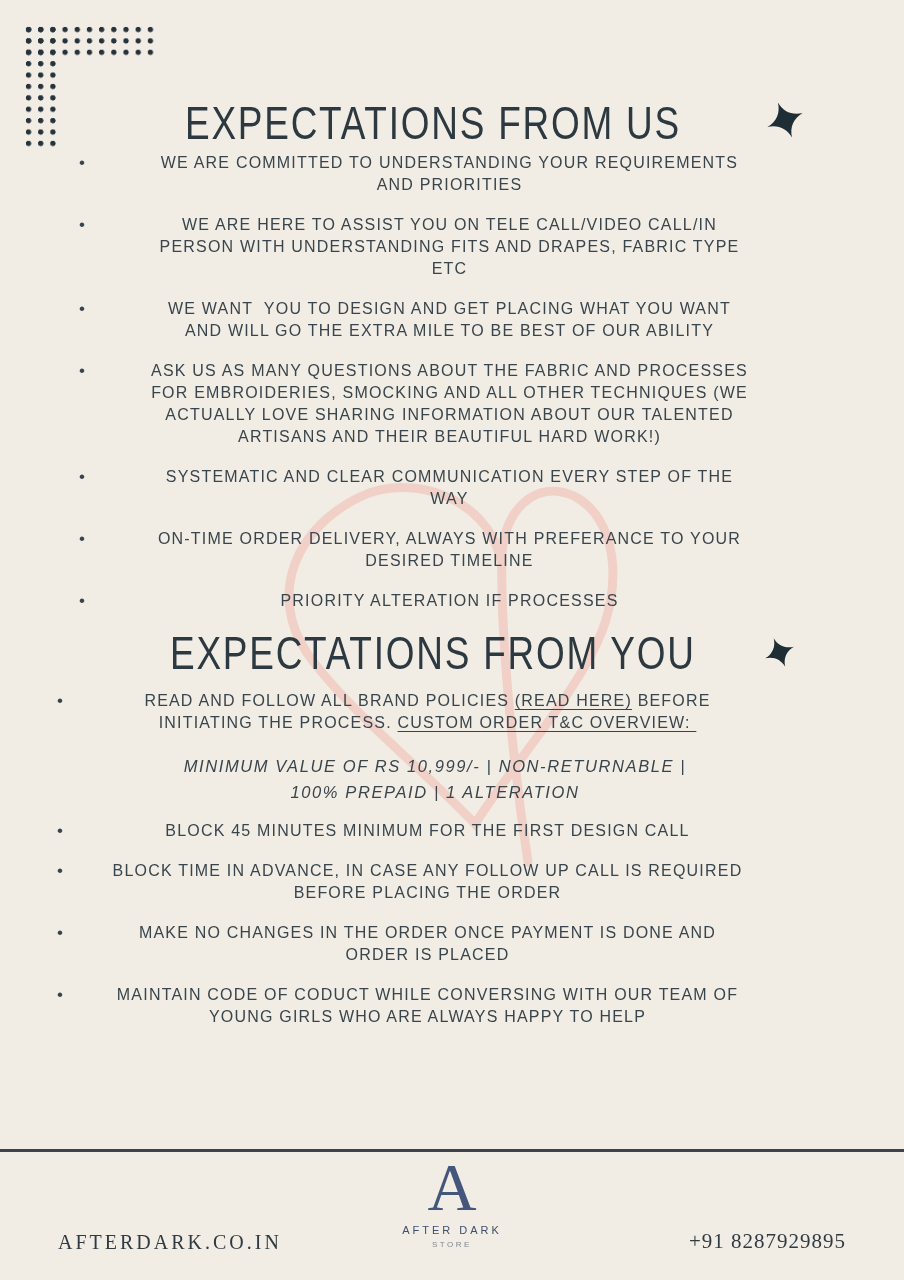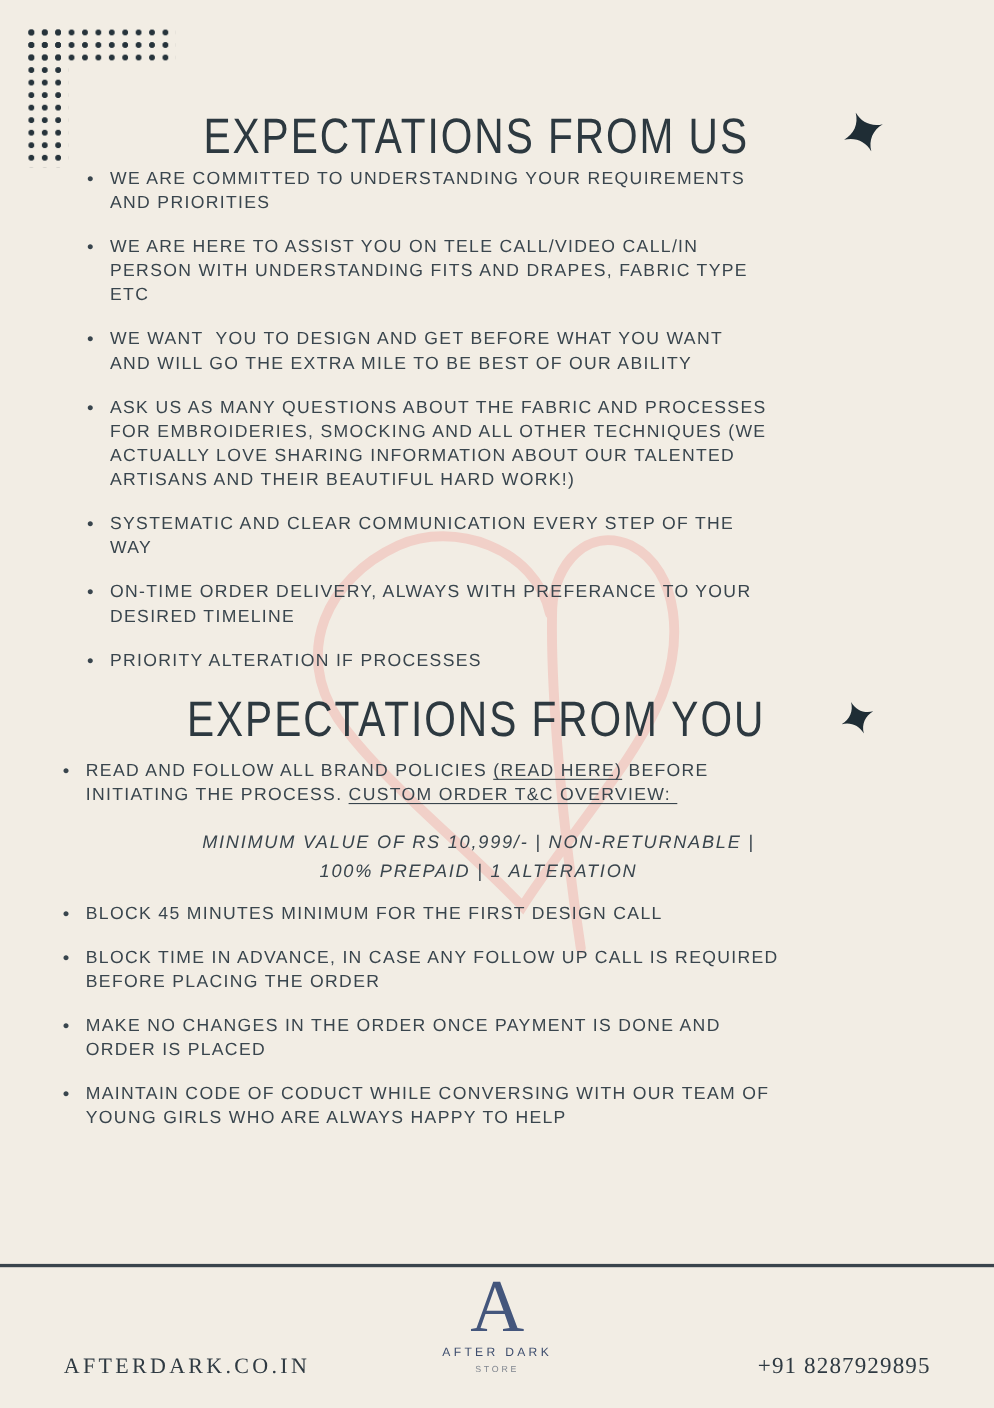--- a/index.html
+++ b/index.html
@@ -36,21 +36,21 @@
   .star-us  { left:766px; top:101px; width:38px; height:38px; transform:rotate(-22deg); }
   .star-you { left:764px; top:637px; width:31px; height:31px; transform:rotate(-22deg); }
 
   
   ul.list { position:absolute; margin:0; padding:0; list-style:none; width:720px; }
   .list-us   { left:79px; top:152px; }
   .list-policy { left:57px; top:690px; }
   .list-you  { left:57px; top:820px; }
   ul.list li {
     position:relative; padding-left:21px; margin:0 0 18px 0;
-    font-size:16px; line-height:22px; letter-spacing:1.2px; color:#39454d;
+    font-size:16px; line-height:22px; letter-spacing:1.2px; color:#39454d;text-align:center;
   }
   .list-you li { margin-bottom:22px; }
   ul.list li::before {
     content:"\2022"; position:absolute; left:0; top:0;
     font-size:17px; color:#39454d;
   }
   .li-text { white-space:pre-wrap; }
   .inline-link { text-decoration:underline; text-underline-offset:3px; white-space:pre-wrap; }
 
   
@@ -109,21 +109,21 @@
     <svg class="star star-us" viewBox="0 0 40 40">
       <path d="M20 0 C21.5 11 29 18.5 40 20 C29 21.5 21.5 29 20 40 C18.5 29 11 21.5 0 20 C11 18.5 18.5 11 20 0 Z" fill="#1f2d35"></path>
     </svg>
 
     <ul class="list list-us">
       <li><span class="li-text">WE ARE COMMITTED TO UNDERSTANDING YOUR REQUIREMENTS
 AND PRIORITIES</span></li>
       <li><span class="li-text">WE ARE HERE TO ASSIST YOU ON TELE CALL/VIDEO CALL/IN
 PERSON WITH UNDERSTANDING FITS AND DRAPES, FABRIC TYPE
 ETC</span></li>
-      <li><span class="li-text">WE WANT  YOU TO DESIGN AND GET BEFORE WHAT YOU WANT
+      <li><span class="li-text">WE WANT  YOU TO DESIGN AND GET PLACING WHAT YOU WANT
 AND WILL GO THE EXTRA MILE TO BE BEST OF OUR ABILITY</span></li>
       <li><span class="li-text">ASK US AS MANY QUESTIONS ABOUT THE FABRIC AND PROCESSES
 FOR EMBROIDERIES, SMOCKING AND ALL OTHER TECHNIQUES (WE
 ACTUALLY LOVE SHARING INFORMATION ABOUT OUR TALENTED
 ARTISANS AND THEIR BEAUTIFUL HARD WORK!)</span></li>
       <li><span class="li-text">SYSTEMATIC AND CLEAR COMMUNICATION EVERY STEP OF THE
 WAY</span></li>
       <li><span class="li-text">ON-TIME ORDER DELIVERY, ALWAYS WITH PREFERANCE TO YOUR
 DESIRED TIMELINE</span></li>
       <li><span class="li-text">PRIORITY ALTERATION IF PROCESSES</span></li>

